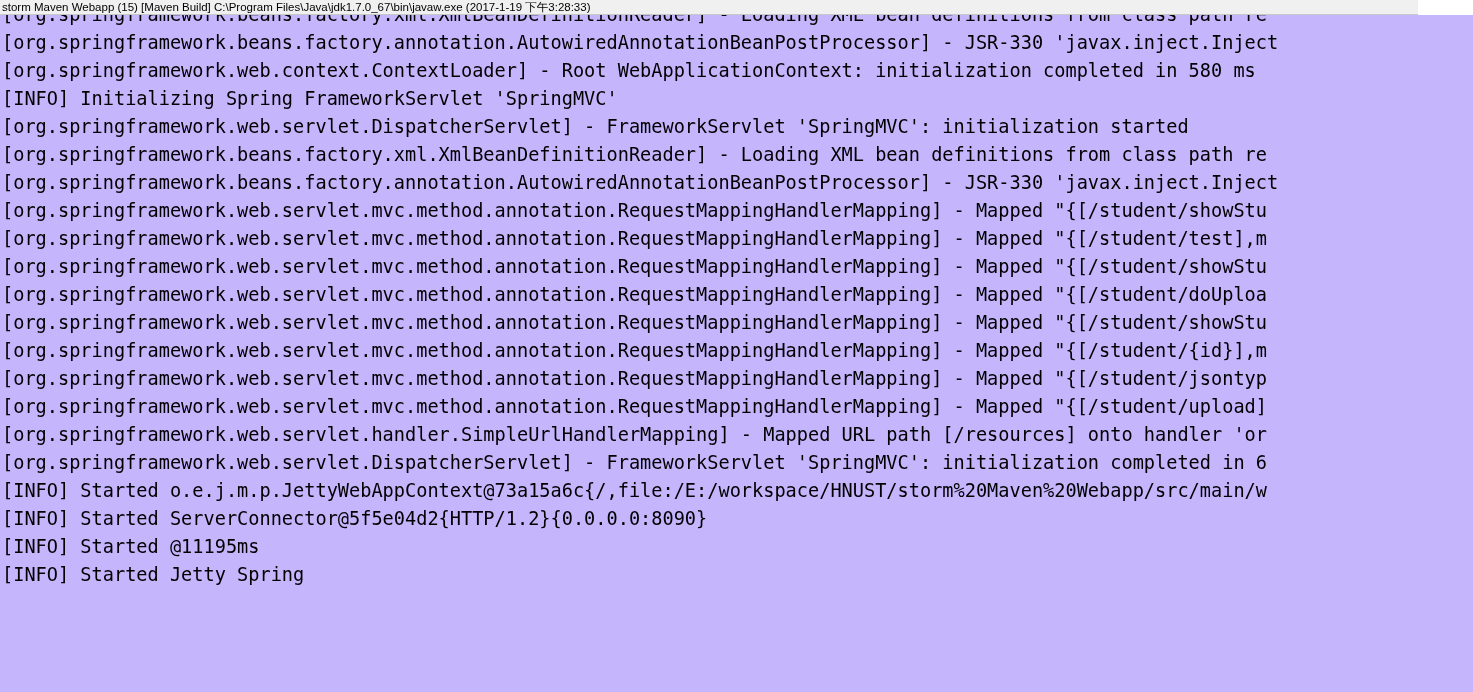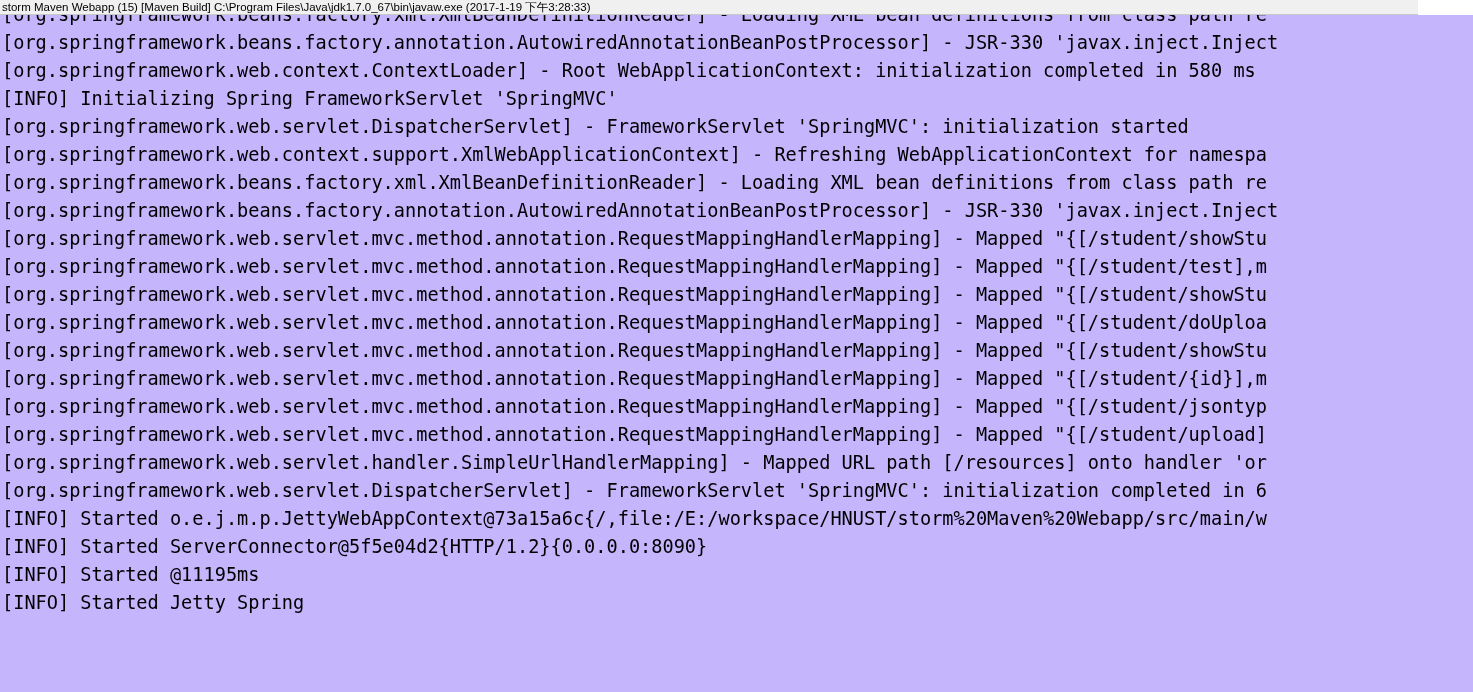--- a/index.html
+++ b/index.html
@@ -84,21 +84,20 @@
     <span class="title-text">storm Maven Webapp (15) [Maven Build] C:\Program Files\Java\jdk1.7.0_67\bin\javaw.exe (2017-1-19 下午3:28:33)</span>
   </div>
 
   <div id="console">
     <div id="console-lines">
         <div class="log-line">[org.springframework.beans.factory.xml.XmlBeanDefinitionReader] - Loading XML bean definitions from class path re</div>
         <div class="log-line">[org.springframework.beans.factory.annotation.AutowiredAnnotationBeanPostProcessor] - JSR-330 'javax.inject.Inject</div>
         <div class="log-line">[org.springframework.web.context.ContextLoader] - Root WebApplicationContext: initialization completed in 580 ms</div>
         <div class="log-line">[INFO] Initializing Spring FrameworkServlet 'SpringMVC'</div>
         <div class="log-line">[org.springframework.web.servlet.DispatcherServlet] - FrameworkServlet 'SpringMVC': initialization started</div>
-        <div class="log-line">[org.springframework.web.context.support.XmlWebApplicationContext] - Refreshing WebApplicationContext for namespa</div>
         <div class="log-line">[org.springframework.beans.factory.xml.XmlBeanDefinitionReader] - Loading XML bean definitions from class path re</div>
         <div class="log-line">[org.springframework.beans.factory.annotation.AutowiredAnnotationBeanPostProcessor] - JSR-330 'javax.inject.Inject</div>
         <div class="log-line">[org.springframework.web.servlet.mvc.method.annotation.RequestMappingHandlerMapping] - Mapped "{[/student/showStu</div>
         <div class="log-line">[org.springframework.web.servlet.mvc.method.annotation.RequestMappingHandlerMapping] - Mapped "{[/student/test],m</div>
         <div class="log-line">[org.springframework.web.servlet.mvc.method.annotation.RequestMappingHandlerMapping] - Mapped "{[/student/showStu</div>
         <div class="log-line">[org.springframework.web.servlet.mvc.method.annotation.RequestMappingHandlerMapping] - Mapped "{[/student/doUploa</div>
         <div class="log-line">[org.springframework.web.servlet.mvc.method.annotation.RequestMappingHandlerMapping] - Mapped "{[/student/showStu</div>
         <div class="log-line">[org.springframework.web.servlet.mvc.method.annotation.RequestMappingHandlerMapping] - Mapped "{[/student/{id}],m</div>
         <div class="log-line">[org.springframework.web.servlet.mvc.method.annotation.RequestMappingHandlerMapping] - Mapped "{[/student/jsontyp</div>
         <div class="log-line">[org.springframework.web.servlet.mvc.method.annotation.RequestMappingHandlerMapping] - Mapped "{[/student/upload]</div>

